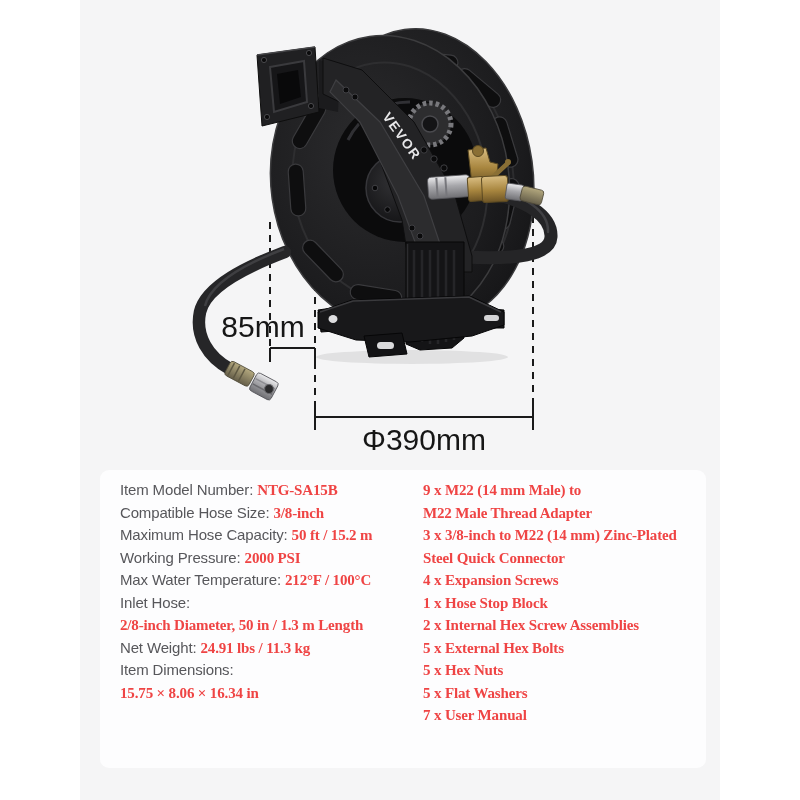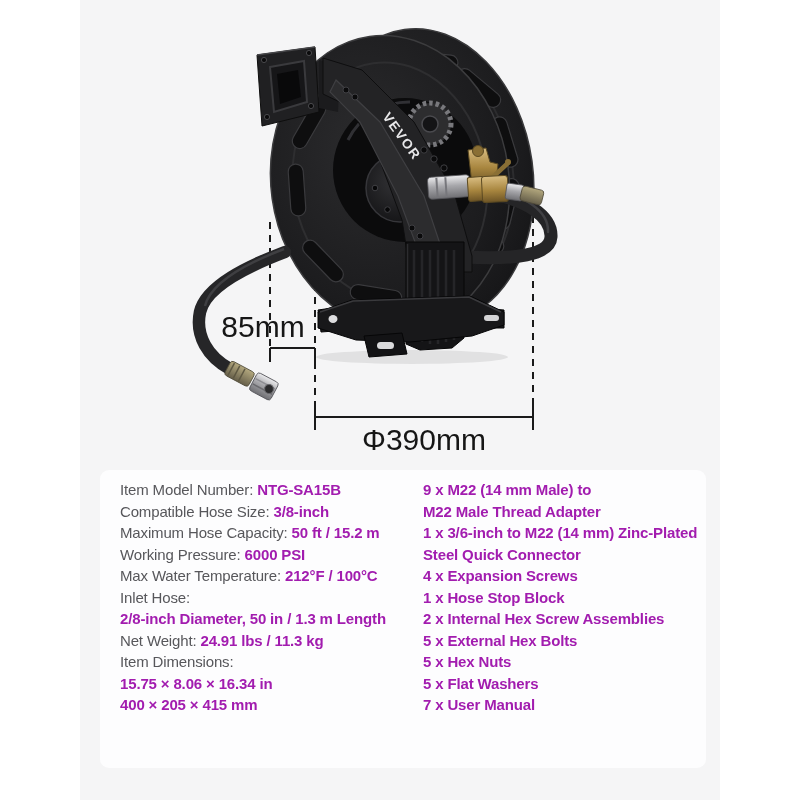--- a/index.html
+++ b/index.html
@@ -19,21 +19,21 @@
     position:absolute; left:100px; top:470px; width:606px; height:298px;
     background:#fdfdfe; border-radius:9px;
   }
   .col { position:absolute; top:9px; }
   .col-left  { left:20px;  width:302px; }
   .col-right { left:323px; width:281px; }
   .spec-line {
     font-size:15px; line-height:21.5px; color:#57575b;
     white-space:nowrap; letter-spacing:-0.15px;
   }
-  .spec-line .val { color:#a21caf; font-weight:700; }
+  .spec-line .val { color:#ef4444; font-weight:700;font-family:Liberation Serif, serif; }
 </style>
 </head>
 <body>
 
 <div class="stage">
   <svg class="photo" width="640" height="460" viewBox="0 0 640 460">
     <defs>
       <radialGradient id="flangeGrad" cx="42%" cy="38%" r="75%">
         <stop offset="0%" stop-color="#2b2b2d"></stop>
         <stop offset="70%" stop-color="#1c1c1e"></stop>
@@ -235,33 +235,32 @@
       <circle cx="189" cy="389" r="4.5" fill="#2a2a2c" stroke="#6a6a6e" stroke-width="1.2"></circle>
     </g>
   </svg>
 </div>
 
 <div class="panel">
   <div class="col col-left">
       <div class="spec-line"><span class="lbl">Item Model Number: </span><span class="val">NTG-SA15B</span></div>
       <div class="spec-line"><span class="lbl">Compatible Hose Size: </span><span class="val">3/8-inch</span></div>
       <div class="spec-line"><span class="lbl">Maximum Hose Capacity: </span><span class="val">50 ft / 15.2 m</span></div>
-      <div class="spec-line"><span class="lbl">Working Pressure: </span><span class="val">6000 PSI</span></div>
+      <div class="spec-line"><span class="lbl">Working Pressure: </span><span class="val">2000 PSI</span></div>
       <div class="spec-line"><span class="lbl">Max Water Temperature: </span><span class="val">212°F / 100°C</span></div>
       <div class="spec-line"><span class="lbl">Inlet Hose:</span><span class="val"></span></div>
       <div class="spec-line"><span class="lbl"></span><span class="val">2/8-inch Diameter, 50 in / 1.3 m Length</span></div>
       <div class="spec-line"><span class="lbl">Net Weight: </span><span class="val">24.91 lbs / 11.3 kg</span></div>
       <div class="spec-line"><span class="lbl">Item Dimensions:</span><span class="val"></span></div>
       <div class="spec-line"><span class="lbl"></span><span class="val">15.75 × 8.06 × 16.34 in</span></div>
-      <div class="spec-line"><span class="lbl"></span><span class="val">400 × 205 × 415 mm</span></div>
     </div>
   <div class="col col-right">
       <div class="spec-line"><span class="lbl"></span><span class="val">9 x M22 (14 mm Male) to</span></div>
       <div class="spec-line"><span class="lbl"></span><span class="val">M22 Male Thread Adapter</span></div>
-      <div class="spec-line"><span class="lbl"></span><span class="val">1 x 3/6-inch to M22 (14 mm) Zinc-Plated</span></div>
+      <div class="spec-line"><span class="lbl"></span><span class="val">3 x 3/8-inch to M22 (14 mm) Zinc-Plated</span></div>
       <div class="spec-line"><span class="lbl"></span><span class="val">Steel Quick Connector</span></div>
       <div class="spec-line"><span class="lbl"></span><span class="val">4 x Expansion Screws</span></div>
       <div class="spec-line"><span class="lbl"></span><span class="val">1 x Hose Stop Block</span></div>
       <div class="spec-line"><span class="lbl"></span><span class="val">2 x Internal Hex Screw Assemblies</span></div>
       <div class="spec-line"><span class="lbl"></span><span class="val">5 x External Hex Bolts</span></div>
       <div class="spec-line"><span class="lbl"></span><span class="val">5 x Hex Nuts</span></div>
       <div class="spec-line"><span class="lbl"></span><span class="val">5 x Flat Washers</span></div>
       <div class="spec-line"><span class="lbl"></span><span class="val">7 x User Manual</span></div>
     </div>
 </div>

